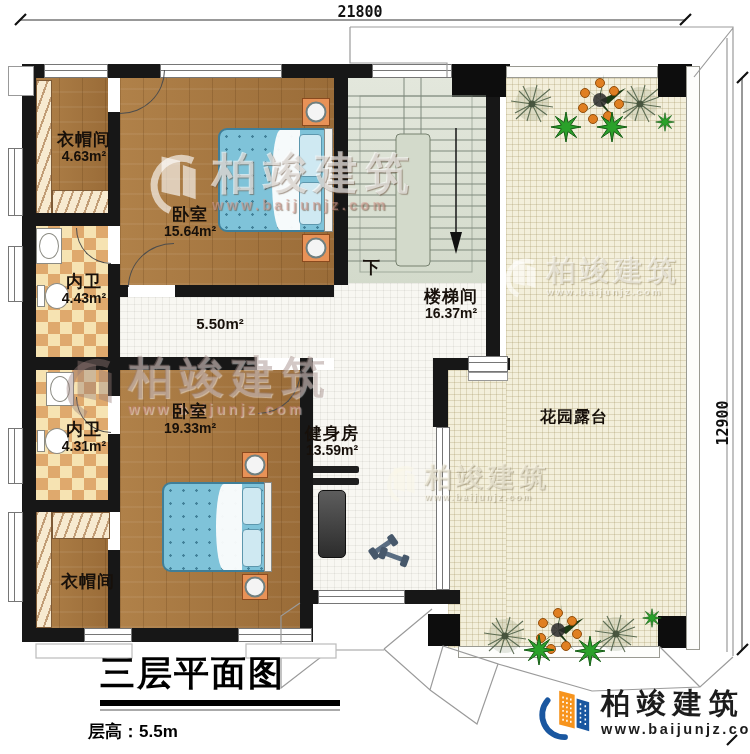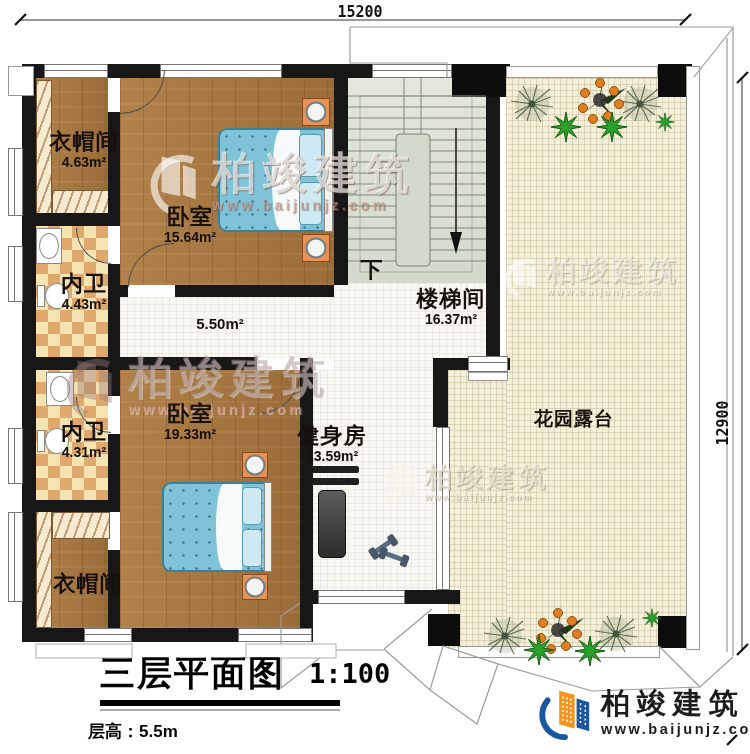--- a/index.html
+++ b/index.html
@@ -50,31 +50,31 @@
   .fixt{background:#fff;border:1.5px solid #8b8b83;box-sizing:border-box;}
   .oval{border-radius:50%;}
   .benchbar{background:#1f1f1f;border-radius:2px;}
   .benchseat{background:linear-gradient(180deg,#5d5d5d,#2c2c2c);border:1px solid #101010;border-radius:5px;box-sizing:border-box;}
   .dumbbell{width:26px;height:5px;background:#5a6d82;border-radius:2px;position:absolute;}
   .dumbbell:before,.dumbbell:after{content:"";position:absolute;top:-3.5px;width:7px;height:12px;background:#47586b;border-radius:2px;}
   .dumbbell:before{left:-2px;} .dumbbell:after{right:-2px;}
   
   .rlabel{display:flex;flex-direction:column;align-items:center;line-height:1.12;font-weight:bold;
     color:#17100a;transform:translateX(-50%);white-space:nowrap;z-index:7;}
-  .rlabel .nm{font-size:22px;letter-spacing:1px;}
+  .rlabel .nm{font-size:17px;letter-spacing:1px;}
   .rlabel .ar{font-size:14px;}
   .dim{font-weight:bold;font-size:15px;color:#111;font-family:"DejaVu Sans Mono","Liberation Mono",monospace;z-index:7;}
   
   .wm{display:flex;align-items:center;gap:.18em;pointer-events:none;z-index:6;white-space:nowrap;}
   .wm svg{width:1.55em;height:1.55em;flex:0 0 auto;}
   .wm .wm-brand{font-weight:900;letter-spacing:.16em;line-height:1;}
   .wm .wm-url{font-weight:bold;font-size:.33em;letter-spacing:.22em;margin-top:.12em;}
   
   .titleblock{z-index:8;color:#000;}
-  .tb-row{display:flex;align-items:center;gap:24px;}
+  .tb-row{display:flex;align-items:flex-end;gap:14px;}
   .tb-title{font-size:35px;font-weight:bold;letter-spacing:2px;}
   .tb-scale{font-size:27px;font-weight:bold;font-family:"DejaVu Sans Mono","Liberation Mono",monospace;}
   .tb-uline1{height:6px;background:#000;margin-top:3px;}
   .tb-uline2{height:2px;background:#aaa;margin-top:3px;}
   .tb-info{margin-top:9px;font-size:17px;font-weight:bold;display:flex;gap:26px;white-space:nowrap;}
   
   .brandlogo{display:flex;align-items:center;gap:7px;z-index:8;}
   .bl-brand{font-size:29px;font-weight:900;letter-spacing:7px;color:#1c1c1c;line-height:1;}
   .bl-url{font-size:14.5px;font-weight:800;letter-spacing:2.5px;color:#1c1c1c;margin-top:3px;}
 </style>
@@ -328,21 +328,21 @@
         <path d="M24,44 A19,19 0 1 1 40,9" stroke="currentColor" stroke-width="5" fill="none"></path>
         <polygon points="18,6 31,9 31,34 18,31" fill="currentColor"></polygon>
         <polygon points="33,12 42,15 42,36 33,33" fill="currentColor"></polygon>
       </svg>
     <div>
         <div class="wm-brand">柏竣建筑</div>
          <div class="wm-url">www.baijunjz.com</div>
       </div>
   </div>
 
-  <div class="abs dim" style="left:330px;top:3px;width:60px;text-align:center;">15200</div>
+  <div class="abs dim" style="left:330px;top:3px;width:60px;text-align:center;">21800</div>
   <div class="abs dim" style="left:692px;top:414px;width:62px;text-align:center;transform:rotate(-90deg);">12900</div>
 
   <div class="abs rlabel" style="left:84px;top:130px;">
     <span class="nm">衣帽间</span>
     <span class="ar">4.63m²</span>
   </div>
   <div class="abs rlabel" style="left:190px;top:205px;">
     <span class="nm">卧室</span>
     <span class="ar">15.64m²</span>
   </div>
@@ -369,27 +369,26 @@
     <span class="nm">下</span>
   </div>
   <div class="abs rlabel" style="left:220px;top:316px;">
     <span class="ar" style="font-size:15px;">5.50m²</span>
   </div>
   <div class="abs rlabel" style="left:332px;top:424px;">
     <span class="nm">健身房</span>
     <span class="ar">13.59m²</span>
   </div>
   <div class="abs rlabel" style="left:574px;top:408px;">
-    <span class="nm" style="font-size:19px;">花园露台</span>
+    <span class="nm" style="font-size:16px;">花园露台</span>
   </div>
 
   <div class="abs titleblock" style="left:100px;top:650px;">
     <div class="tb-row">
       <span class="tb-title">三层平面图</span>
-      <span class="tb-scale">1:100</span>
     </div>
     <div class="tb-uline1" style="width:240px;"></div>
     <div class="tb-uline2" style="width:240px;"></div>
     <div class="tb-info" style="margin-left:-12px;">
       <span>
         <span>层高：</span><span>5.5m</span>
       </span>
     </div>
   </div>
 

